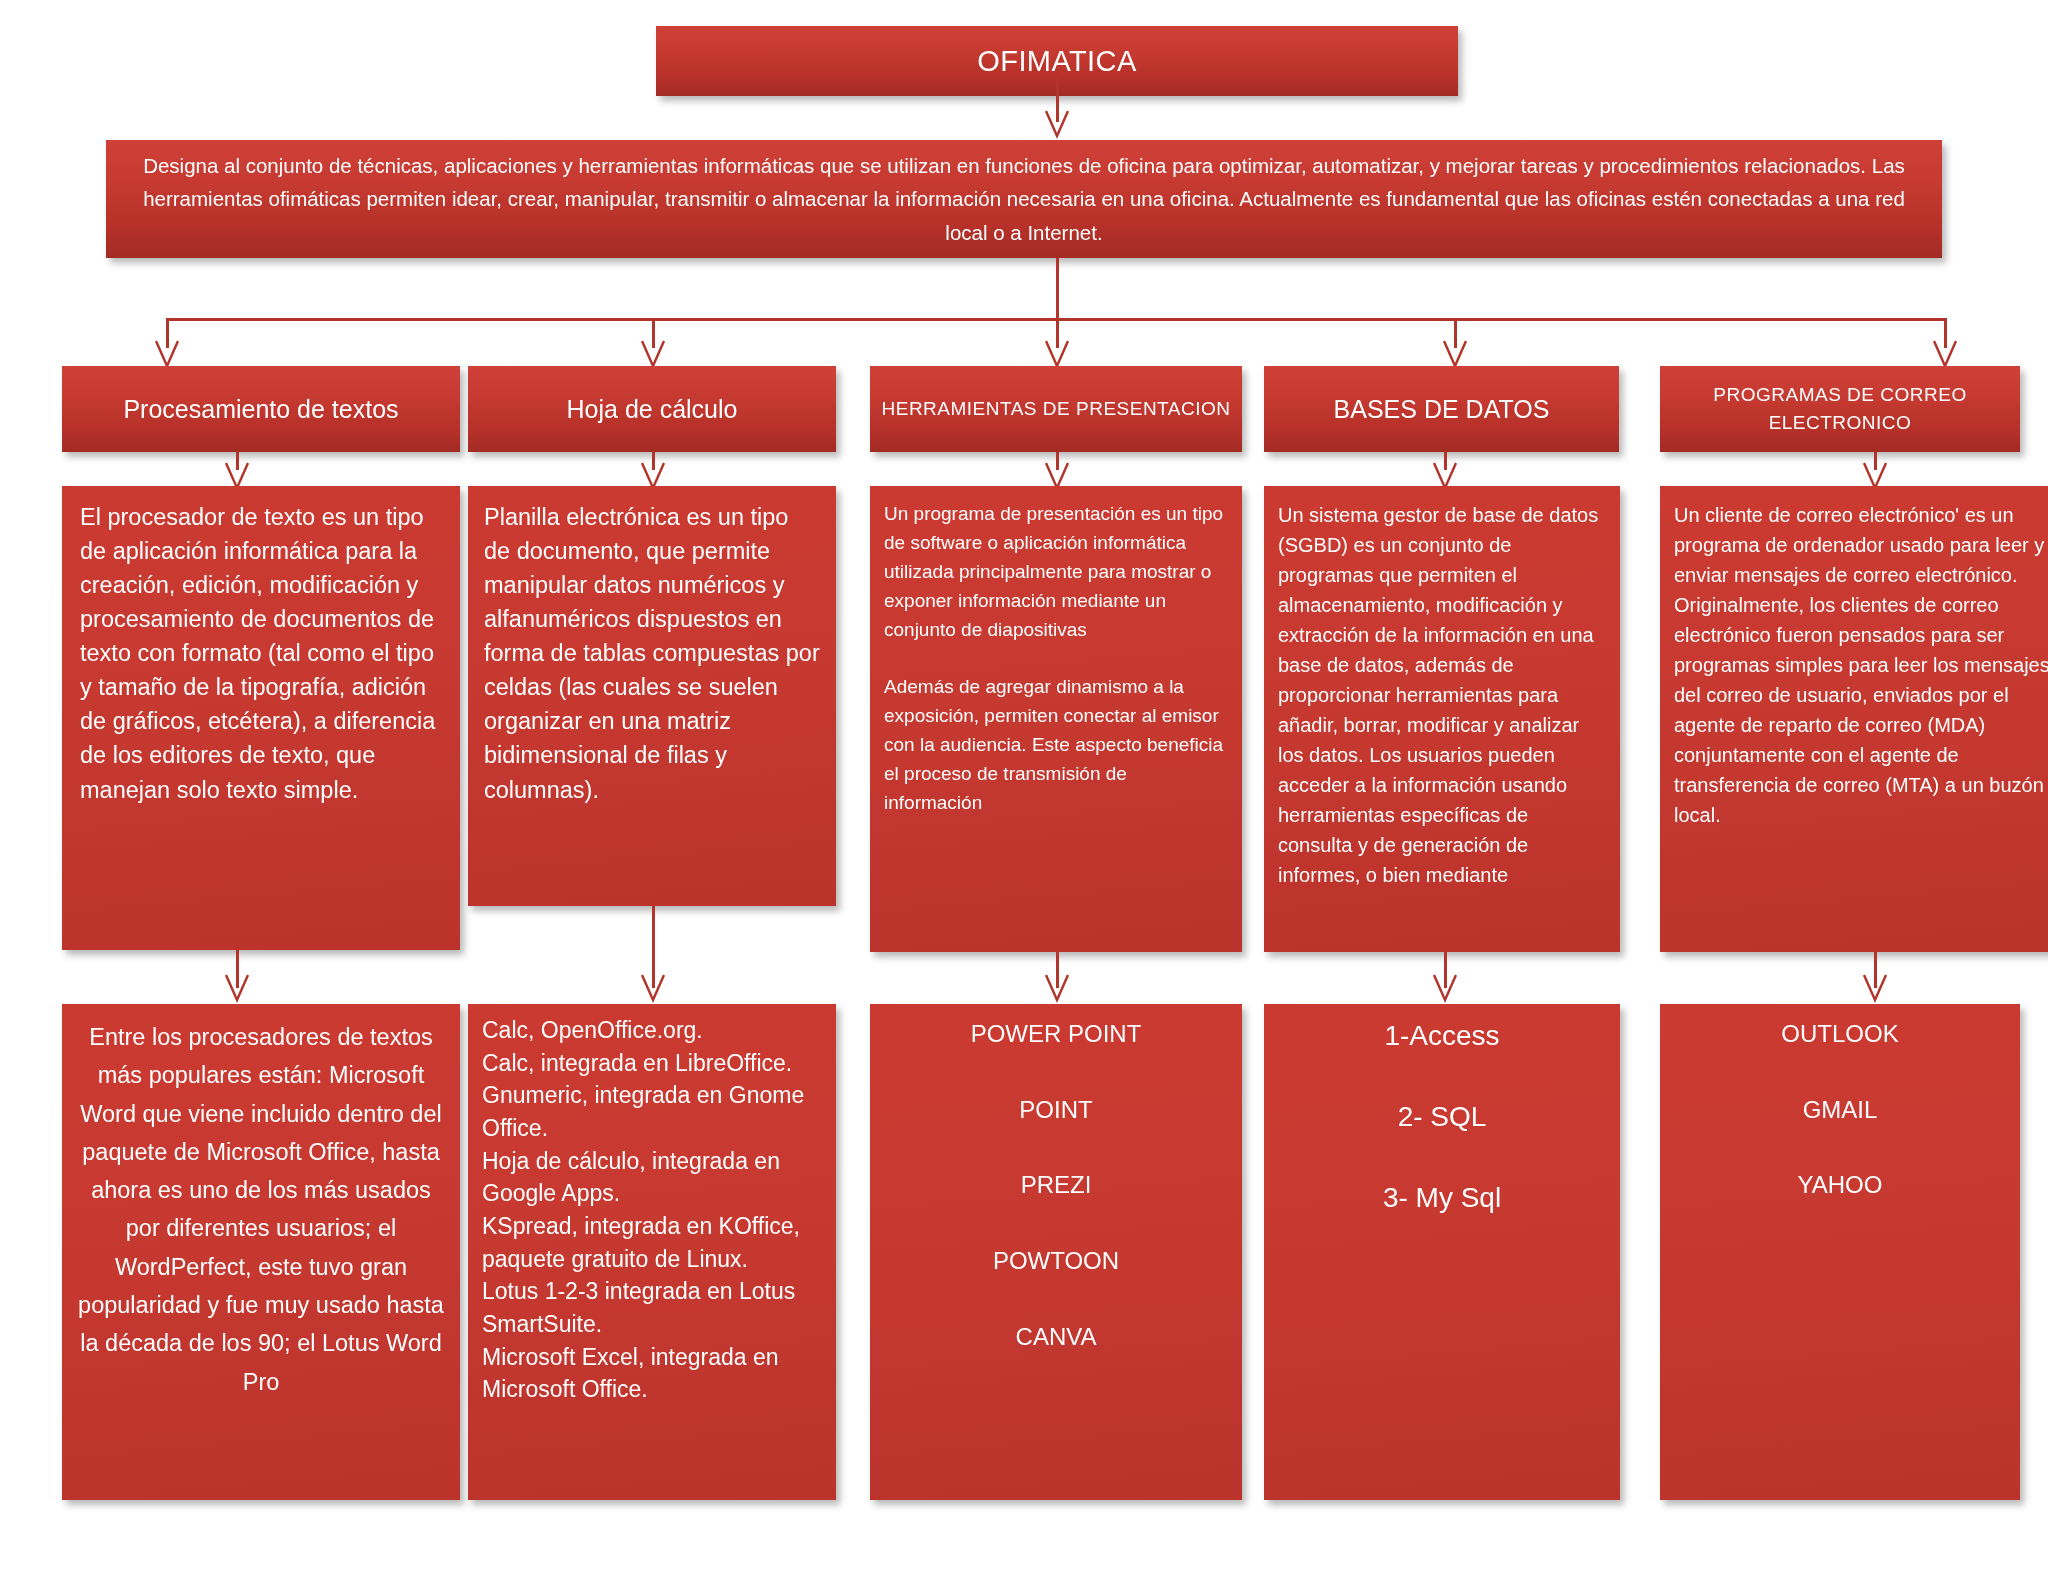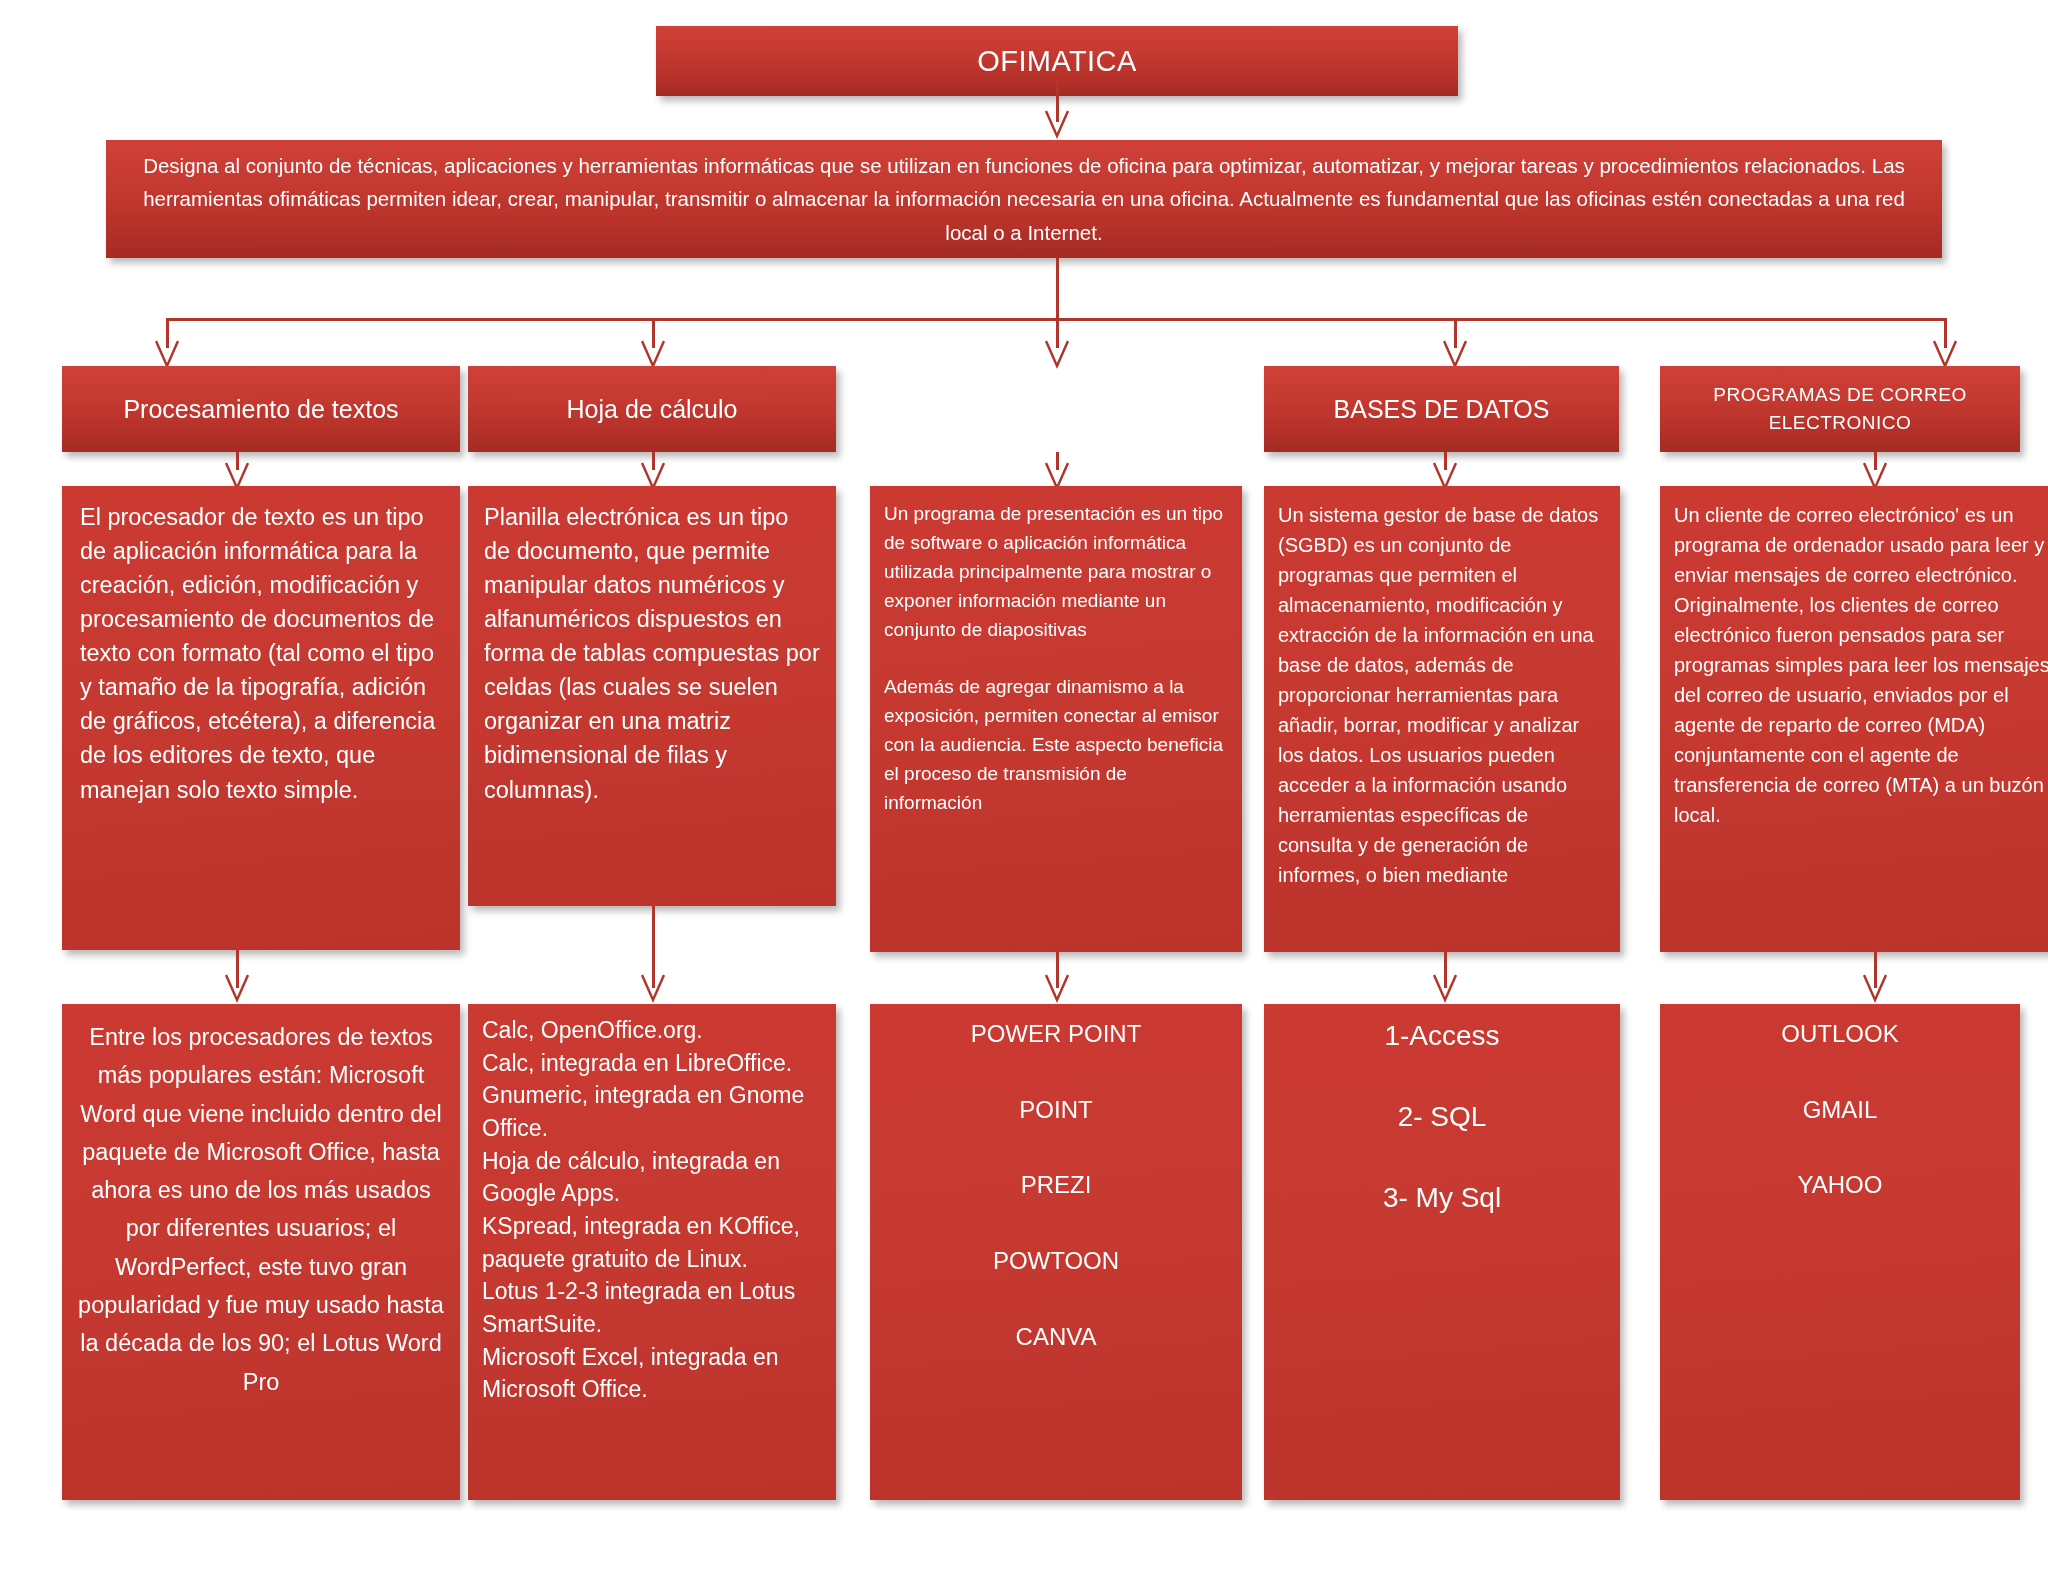--- a/index.html
+++ b/index.html
@@ -129,20 +129,23 @@
         <path d="M1 1 L12 26 L23 1" fill="none" stroke="#b2352c" stroke-width="2.5"></path>
       </svg>
     </div>
 
   <div class="box hdr" style="left:62px;top:366px;width:398px;">
     <span class="inner">Procesamiento de textos</span>
   </div>
   <div class="box hdr" style="left:468px;top:366px;width:368px;">
     <span class="inner">Hoja de cálculo</span>
   </div>
+  <div class="box hdr small" style="left:870px;top:366px;width:372px;">
+    <span class="inner">HERRAMIENTAS DE PRESENTACION</span>
+  </div>
   <div class="box hdr" style="left:1264px;top:366px;width:355px;">
     <span class="inner">BASES DE DATOS</span>
   </div>
   <div class="box hdr small" style="left:1660px;top:366px;width:360px;">
     <span class="inner">PROGRAMAS DE CORREO ELECTRONICO</span>
   </div>
 
   <div class="conn vline" style="left:236px;top:452px;height:18px;"></div>
   <div class="arrowhead" style="left:225px;top:462px;">
     <svg width="24" height="30" viewBox="0 0 24 30">

